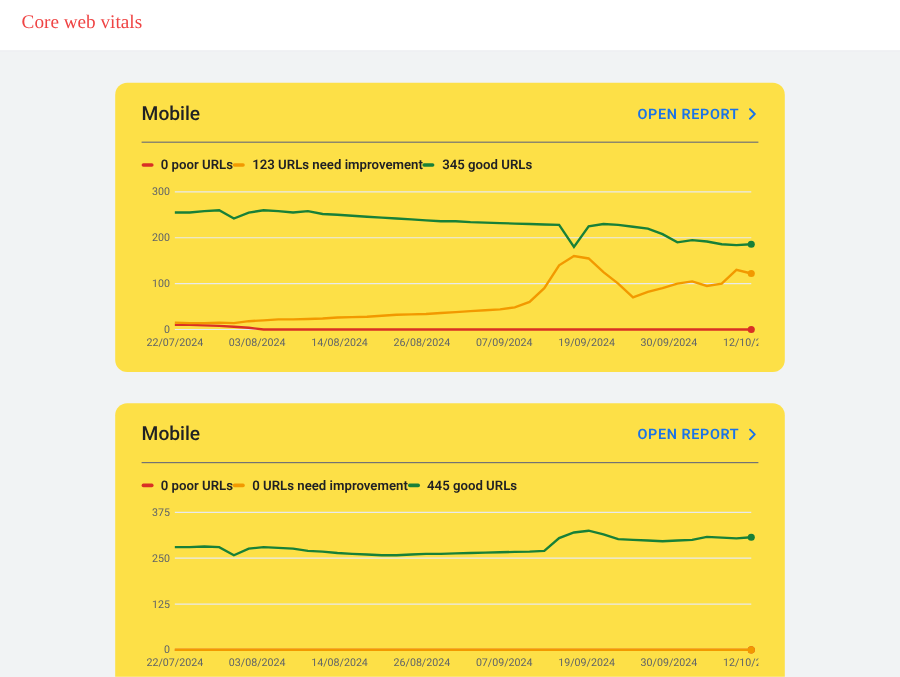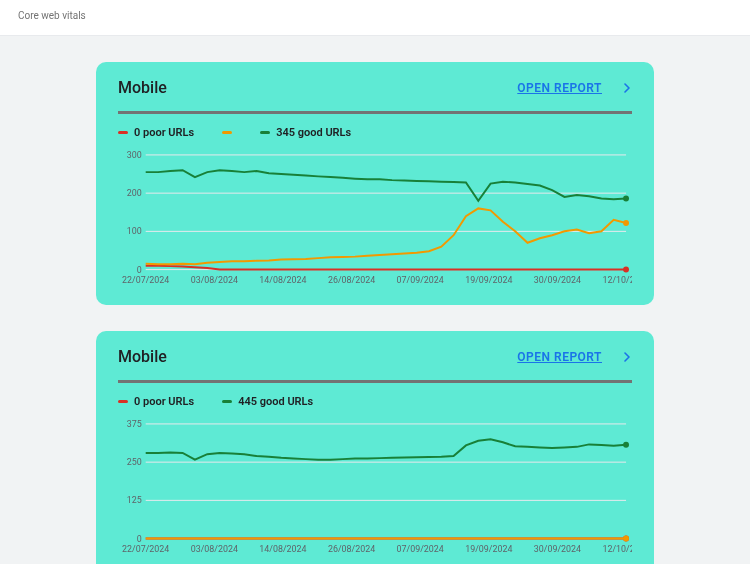--- a/index.html
+++ b/index.html
@@ -9,62 +9,61 @@
     width: 750px;
     height: 564px;
     overflow: hidden;
   }
   .page-header {
     background: #fff;
     border-bottom: 1px solid #e8eaed;
     padding: 10px 18px 14px;
   }
   .page-title {
-    font-size: 10px;
+    font-size: 16px;
     font-weight: 400;
-    color: #737373;
+    color: #ef4444;
+    font-family: Liberation Serif, serif;
   }
   .cards {
     padding: 26px 96px 0;
   }
   .card {
-    background: #5eead4;
+    background: #fde047;
     border-radius: 10px;
     padding: 16px 22px 18px;
     margin-bottom: 26px;
   }
   .card-header {
     display: flex;
     align-items: center;
     justify-content: space-between;
     margin-bottom: 14px;
   }
   .card-title {
     font-size: 16px;
     font-weight: 500;
     color: #202124;
   }
   .open-report {
     display: flex;
     align-items: center;
-    gap: 20px;
+    gap: 6px;
     color: #1a73e8;
     font-size: 12px;
     font-weight: 600;
     letter-spacing: 0.5px;
     text-transform: uppercase;
     cursor: pointer;
-    text-decoration: underline;
   }
   .open-report svg { display: block; }
   .legend {
     display: flex;
-    gap: 28px;
-    align-items: center;
-    border-top: 3px solid #737373;
+    align-items: center;
+    border-top: 1px solid #737373;
     padding: 12px 0 10px;
   }
   .legend-item {
     display: flex;
     align-items: center;
     gap: 6px;
     font-size: 11px;
     font-weight: 600;
     color: #202124;
   }
@@ -101,20 +100,21 @@
         </span>
       </div>
     </div>
     <div class="legend">
       <div class="legend-item">
         <span class="swatch" style="background:#d93025"></span>
         <span>0 poor URLs</span>
       </div>
       <div class="legend-item">
         <span class="swatch" style="background:#f29900"></span>
+        <span>123 URLs need improvement</span>
       </div>
       <div class="legend-item">
         <span class="swatch" style="background:#188038"></span>
         <span>345 good URLs</span>
       </div>
     </div>
     <div class="chart-wrap">
       <svg class="chart-svg" viewBox="0 0 520 140">
           <line class="grid-line" x1="28" x2="514" y1="122" y2="122"></line>
           <text class="axis-text" x="24" y="125" text-anchor="end">0</text>
@@ -153,20 +153,24 @@
             </svg>
         </span>
       </div>
     </div>
     <div class="legend">
       <div class="legend-item">
         <span class="swatch" style="background:#d93025"></span>
         <span>0 poor URLs</span>
       </div>
       <div class="legend-item">
+        <span class="swatch" style="background:#f29900"></span>
+        <span>0 URLs need improvement</span>
+      </div>
+      <div class="legend-item">
         <span class="swatch" style="background:#188038"></span>
         <span>445 good URLs</span>
       </div>
     </div>
     <div class="chart-wrap">
       <svg class="chart-svg" viewBox="0 0 520 140">
           <line class="grid-line" x1="28" x2="514" y1="122" y2="122"></line>
           <text class="axis-text" x="24" y="125" text-anchor="end">0</text>
           <line class="grid-line" x1="28" x2="514" y1="83.33333333333334" y2="83.33333333333334"></line>
           <text class="axis-text" x="24" y="86.33333333333334" text-anchor="end">125</text>

